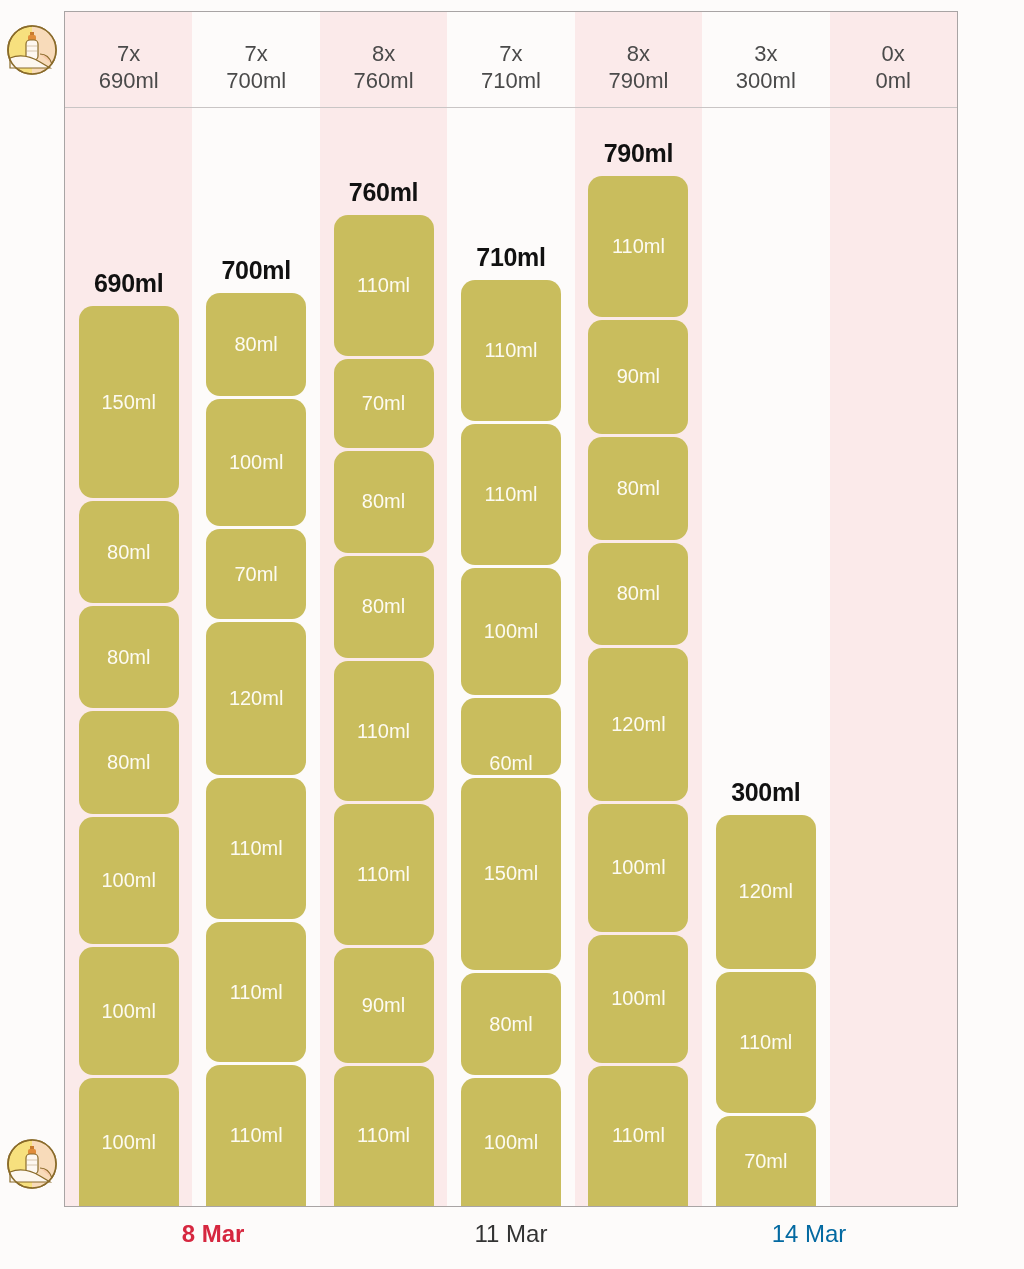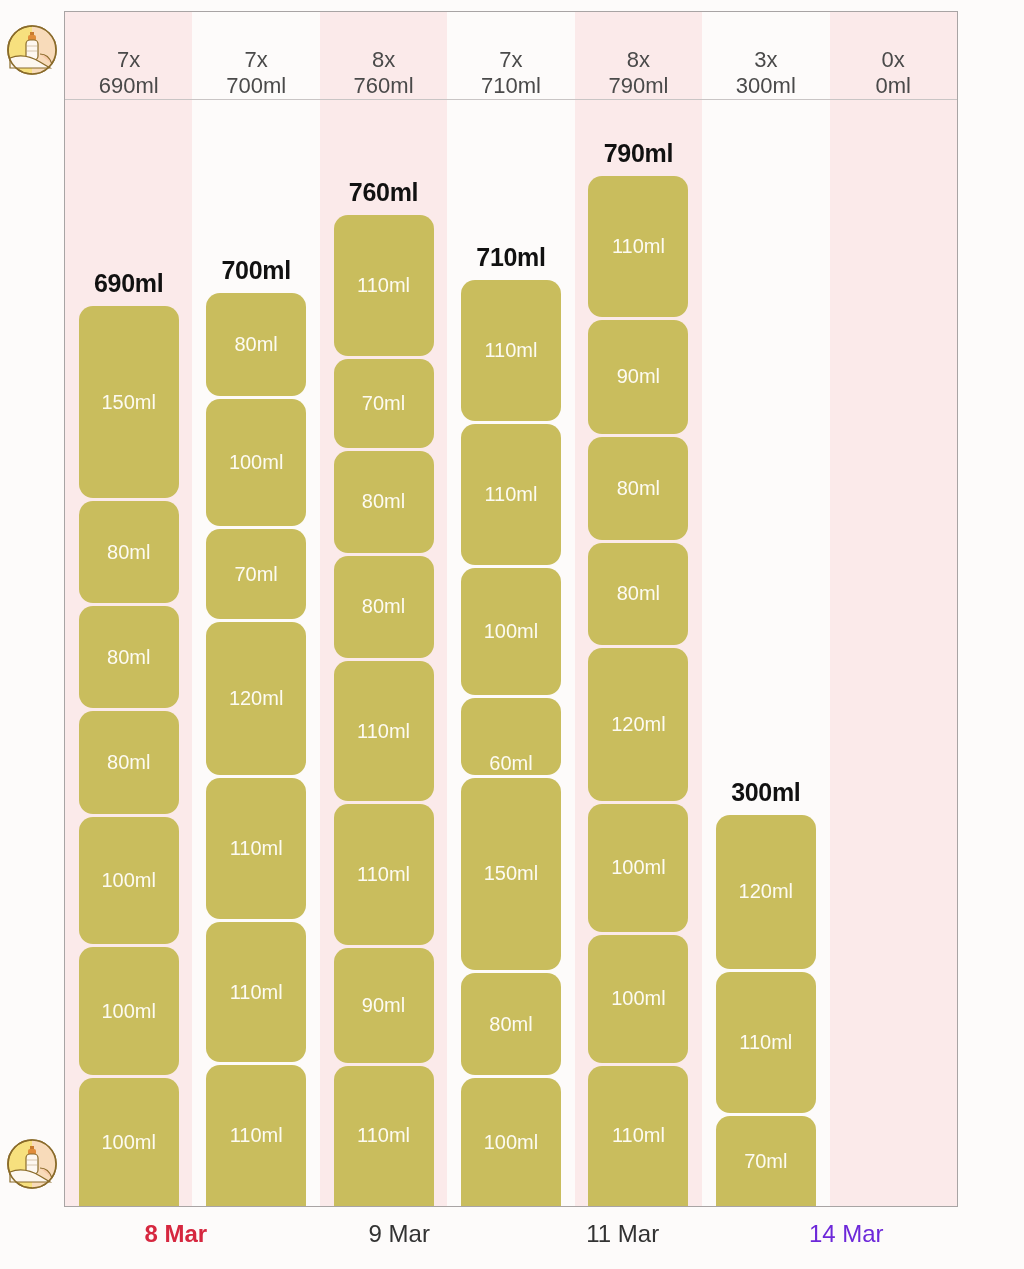--- a/index.html
+++ b/index.html
@@ -29,24 +29,23 @@
   }
 
   
   .stripes { position: absolute; inset: 0; display: flex; }
   .stripe { flex: 1 1 0; height: 100%; }
   .stripe.pink  { background: #fbeaea; }
   .stripe.plain { background: #fdfbfa; }
 
   
   .header-row {
-    position: absolute; left: 0; top: 8px; right: 0;
+    position: absolute; left: 0; top: 16px; right: 0;
     height: 80px; display: flex;
     border-bottom: 1.5px solid #c9c5c5;
-    align-items: flex-end;
   }
   .header-cell {
     flex: 1 1 0;
     display: flex; flex-direction: column;
     align-items: center; justify-content: center;
     gap: 2px;
     color: #4a4a4a;
     font-size: 22px;
     line-height: 1.12;
   }
@@ -82,21 +81,21 @@
     position: absolute; left: 64px; top: 1209px;
     width: 894px; height: 50px;
     display: flex;
   }
   .date-cell {
     flex: 1 1 0;
     display: flex; align-items: center; justify-content: center;
     font-size: 24px; color: #333333;
   }
   .date-cell.sat { color: #d6273f; font-weight: bold; }
-  .date-cell.sun { color: #6d28d9; text-align: center; }
+  .date-cell.sun { color: #0369a1; text-align: center; }
 </style>
 </head>
 <body>
 
 <div id="app">
 
   <div class="gutter-icon top">
     <svg viewBox="0 0 52 52">
       <circle cx="26" cy="26" r="24" fill="#f7e07e" stroke="#8a6b2a" stroke-width="1.6"></circle>
       <path d="M26 2a24 24 0 0 1 0 48z" fill="#f8d9c4" opacity="0.85"></path>
@@ -314,17 +313,16 @@
               <span>70ml</span>
             </div>
           </div>
         </div>
         <div class="col"></div>
       </div>
   </div>
 
   <div class="date-row" id="date-row">
       <div class="date-cell sat">8 Mar</div>
-      <div class="date-cell">9 Mar</div>
       <div class="date-cell">11 Mar</div>
       <div class="date-cell sun">14 Mar</div>
     </div>
 </div>
 
 </body></html>

